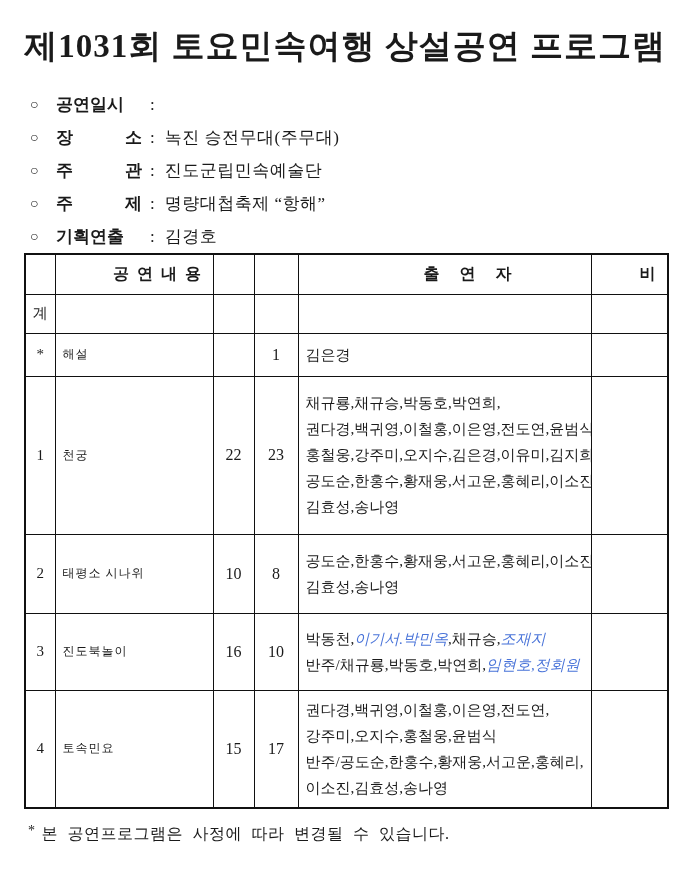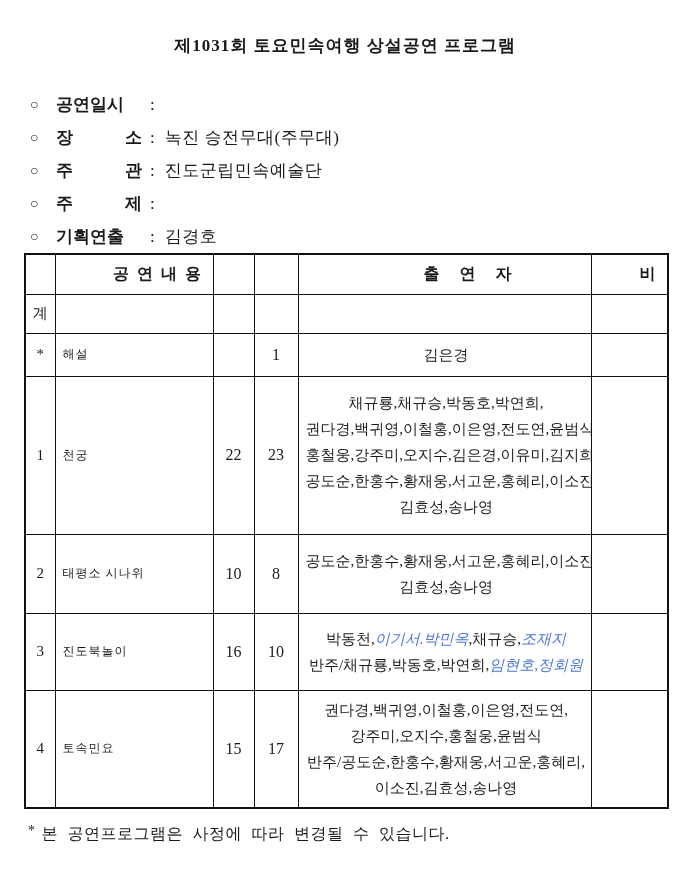--- a/index.html
+++ b/index.html
@@ -14,21 +14,21 @@
     width:690px;height:896px;
     background:var(--background);
     color:var(--text);
     font-family:"Liberation Serif","DejaVu Serif",serif;
     padding-top:28px;
     overflow:hidden;
     position:relative;
   }
   .title{
     text-align:center;
-    font-size:17px;
+    font-size:33px;
     font-weight:bold;
     letter-spacing:1px;
     line-height:36px;
     margin-bottom:24px;
     white-space:pre;
   }
   .info-block{padding-left:30px;}
   .info-line{
     height:33px;
     display:flex;
@@ -75,21 +75,21 @@
     white-space:pre;
     letter-spacing:2px;
     padding-left:48px;
   }
   td.c-no{text-align:center;font-size:15px;}
   td.c-content{text-align:left;padding-left:7px;font-size:12px;letter-spacing:1px;white-space:pre;}
   td.c-time,td.c-people{text-align:center;font-size:16px;}
   td.c-perf{padding:5px 4px 5px 7px;font-size:15px;line-height:26px;text-align:left;}
   td.c-note{border-left:3px solid var(--border);}
   th.c-note{border-left:3px solid var(--border);}
-  .perf-line{white-space:pre;text-align:center;}
+  .perf-line{white-space:pre;}
   .hl{color:var(--highlight-blue);font-style:italic;}
   .r-head{height:40px;}
   .r-total{height:39px;}
   .r-narr{height:43px;}
   .r-1{height:158px;}
   .r-2{height:79px;}
   .r-3{height:77px;}
   .r-4{height:118px;}
   .footnote{
     margin:14px 0 0 28px;
@@ -125,20 +125,21 @@
     <div class="info-line">
       <span class="bullet">○</span>
       <span class="info-label">주 관</span>
       <span class="colon">:</span>
       <span class="info-value">진도군립민속예술단</span>
     </div>
     <div class="info-line">
       <span class="bullet">○</span>
       <span class="info-label">주 제</span>
       <span class="colon">:</span>
+      <span class="info-value">명량대첩축제 “항해”</span>
     </div>
     <div class="info-line">
       <span class="bullet">○</span>
       <span class="info-label">기획연출</span>
       <span class="colon">:</span>
       <span class="info-value">김경호</span>
     </div>
   </div>
 
   <table class="program">

